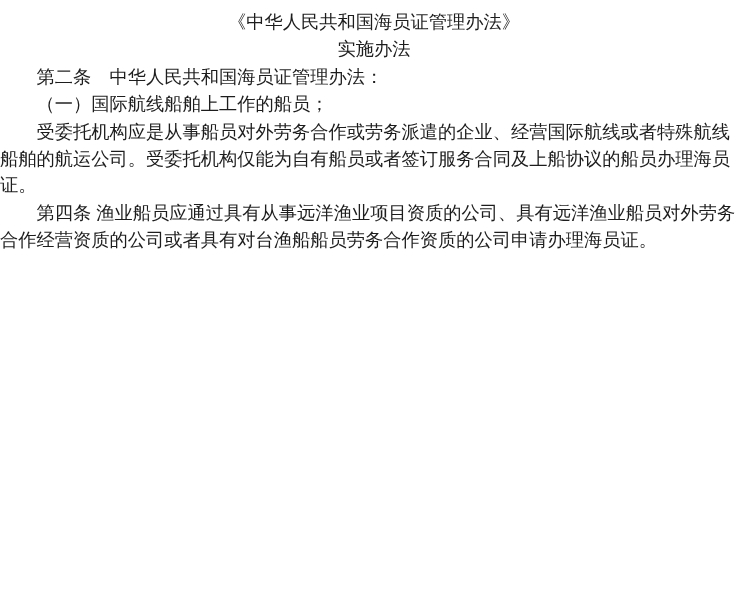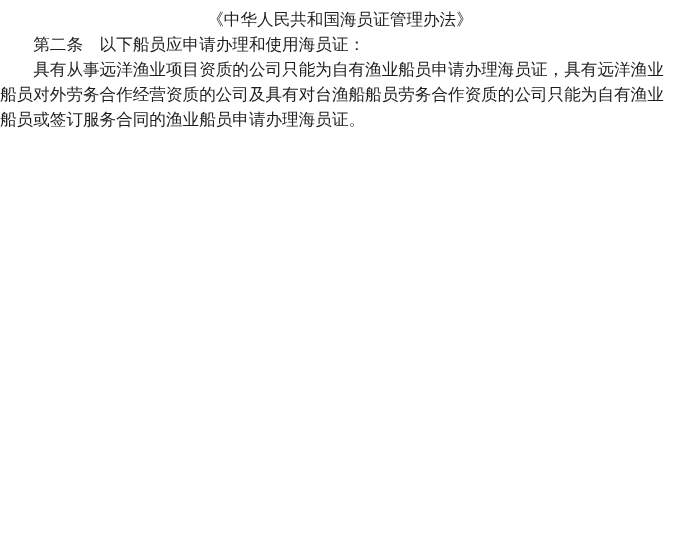--- a/index.html
+++ b/index.html
@@ -35,15 +35,18 @@
     margin: 0;
     text-indent: 2em;
     word-break: normal;
   }
 </style>
 </head>
 <body>
 
 <div class="page">
   <h1 class="doc-title">《中华人民共和国海员证管理办法》</h1>
-  <p class="para">第二条　以下船员应申请办理和使用海员证：</p>
-  <p class="para">具有从事远洋渔业项目资质的公司只能为自有渔业船员申请办理海员证，具有远洋渔业船员对外劳务合作经营资质的公司及具有对台渔船船员劳务合作资质的公司只能为自有渔业船员或签订服务合同的渔业船员申请办理海员证。</p>
+  <h2 class="doc-subtitle">实施办法</h2>
+  <p class="para">第二条　中华人民共和国海员证管理办法：</p>
+  <p class="para">（一）国际航线船舶上工作的船员；</p>
+  <p class="para">受委托机构应是从事船员对外劳务合作或劳务派遣的企业、经营国际航线或者特殊航线船舶的航运公司。受委托机构仅能为自有船员或者签订服务合同及上船协议的船员办理海员证。</p>
+  <p class="para">第四条 渔业船员应通过具有从事远洋渔业项目资质的公司、具有远洋渔业船员对外劳务合作经营资质的公司或者具有对台渔船船员劳务合作资质的公司申请办理海员证。</p>
 </div>
 
 </body></html>

